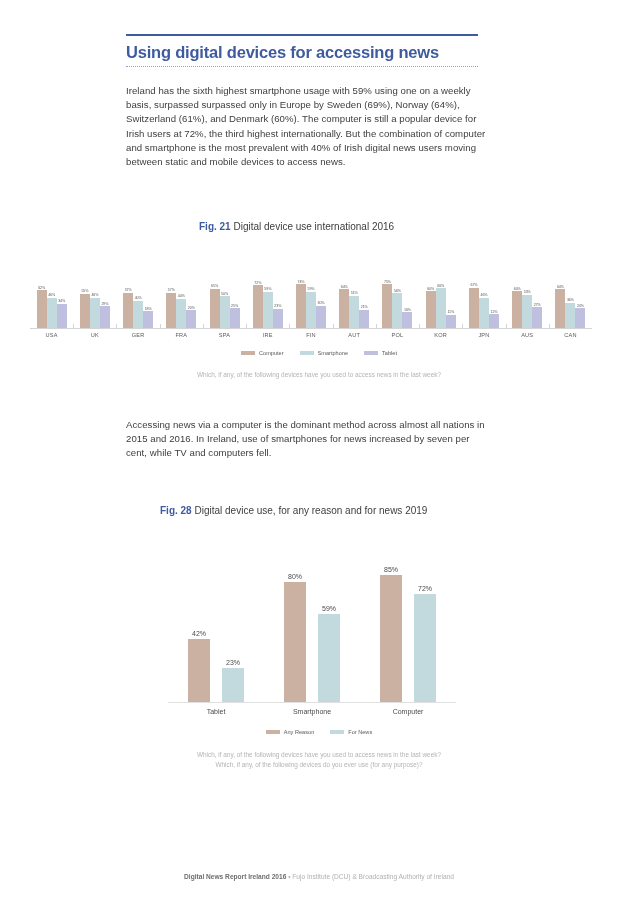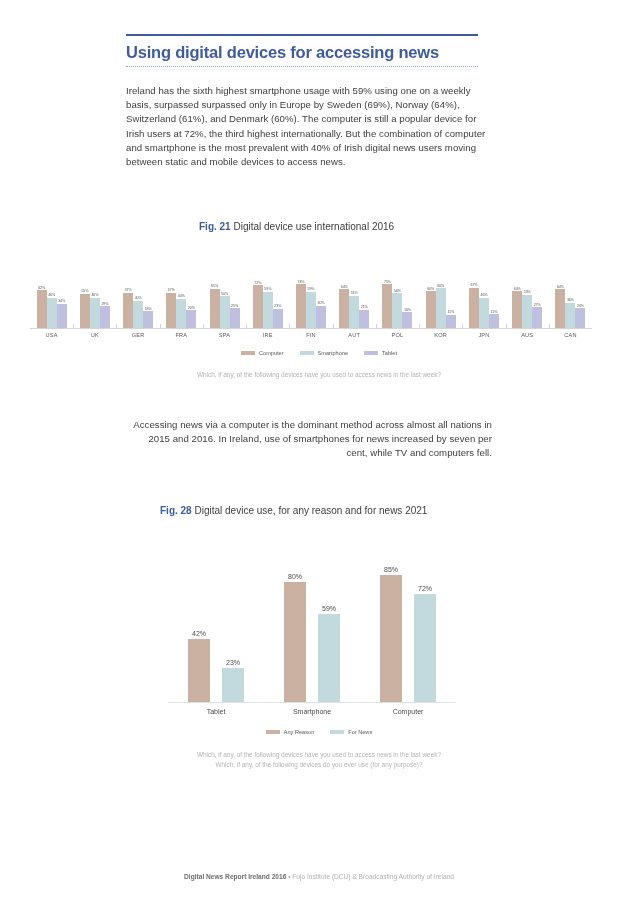--- a/index.html
+++ b/index.html
@@ -58,21 +58,20 @@
   }
   #intro-paragraph {
     left: 126px;
     top: 84px;
     width: 366px;
   }
   #middle-paragraph {
     left: 126px;
     top: 418px;
     width: 366px;
-    text-align: right;
   }
 
   
   .fig-title {
     position: absolute;
     font-size: 10px;
     color: #3d3d3d;
     white-space: nowrap;
   }
   .fig-title .fig-no {
@@ -461,21 +460,21 @@
         <span class="legend-swatch" style="background: rgb(191, 192, 223);"></span>
         <span>Tablet</span>
       </div>
     </div>
 
   <div class="source-note" id="chart1-source">Which, if any, of the following devices have you used to access news in the last week?</div>
 
   <div class="body-text" id="middle-paragraph">Accessing news via a computer is the dominant method across almost all nations in 2015 and 2016. In Ireland, use of smartphones for news increased by seven per cent, while TV and computers fell.</div>
 
   <div class="fig-title" id="fig22-title">
-    <span class="fig-no">Fig. 28</span><span> Digital device use, for any reason and for news 2021</span>
+    <span class="fig-no">Fig. 28</span><span> Digital device use, for any reason and for news 2019</span>
   </div>
 
   <div id="chart2">
     <div class="c2-plot" id="c2-plot">
         <div class="c2-group">
           <div class="c2-bar" style="background: rgb(203, 177, 162); height: 63px;">
             <span class="vlabel">42%</span>
           </div>
           <div class="c2-bar" style="background: rgb(194, 218, 222); height: 34.5px;">
             <span class="vlabel">23%</span>

